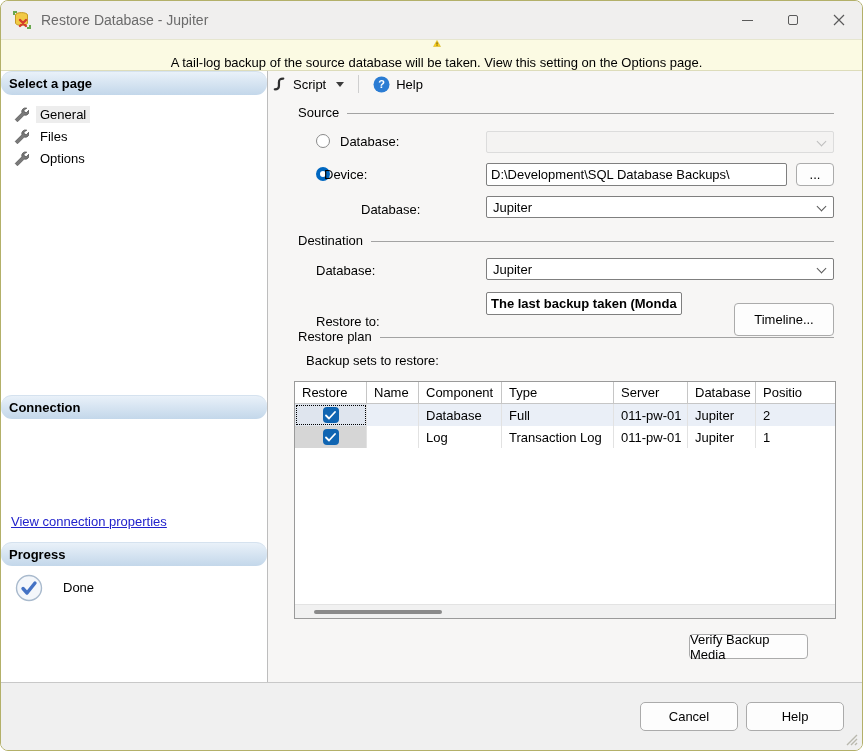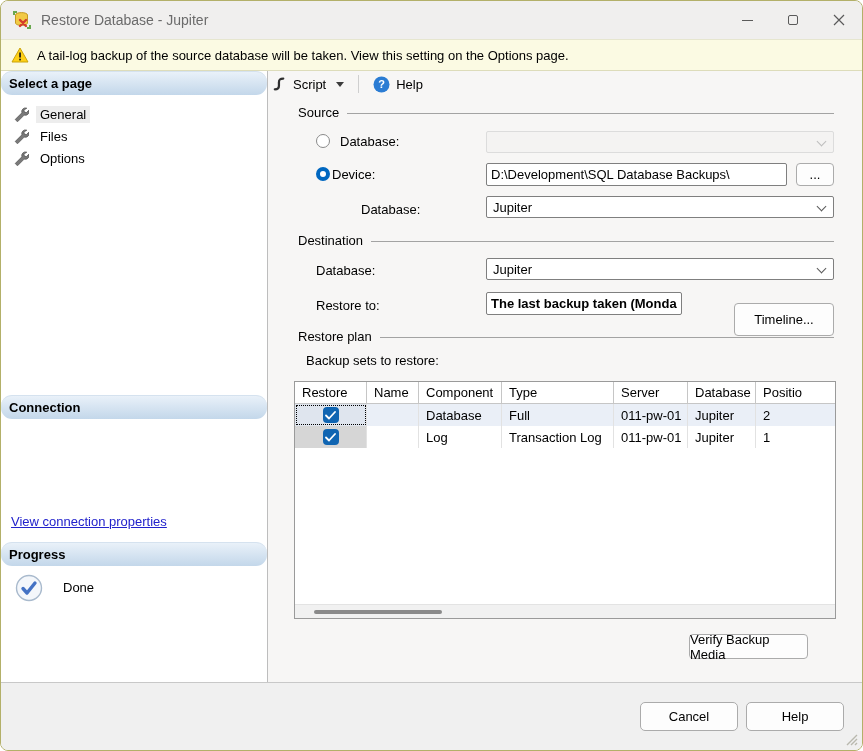--- a/index.html
+++ b/index.html
@@ -15,21 +15,21 @@
   .title-icon { width:22px; height:22px; margin-right:8px; flex:0 0 auto; }
   .title-text { color:#6b6b6b; font-size:14px; }
   .win-controls { position:absolute; right:0; top:0; height:38px; display:flex; }
   .win-btn { width:46px; height:38px; display:flex; align-items:center; justify-content:center; cursor:default; }
   .ic-min { width:11px; height:1px; background:#5a5a5a; display:block; }
   .ic-max { width:10px; height:10px; border:1px solid #5a5a5a; border-radius:2px; display:block; }
 
   
   .warning { position:absolute; top:38px; left:0; right:0; height:32px; background:#fbfae3;
              border-top:1px solid #e6e6cf; border-bottom:1px solid #dddcba;
-             display:flex; align-items:center; padding-left:10px; gap:8px; }
+             display:flex; align-items:center; padding-left:10px; gap:8px;flex-direction:column; }
 
   
   .bodyarea { position:absolute; top:70px; left:0; right:0; height:613px; display:flex; }
   .sidebar { width:267px; flex:0 0 auto; display:flex; flex-direction:column; background:#fff;
              border-right:1px solid #bdbdbd; }
   .panel-header { height:24px; background:linear-gradient(180deg,#e9f1f9 0%,#c3d7ea 100%);
                   font-weight:bold; display:flex; align-items:center; padding-left:8px;
                   border-top:1px solid #d5e2ef; flex:0 0 auto;border-radius:11px; }
   .pages { height:300px; padding-top:8px; }
   .page-item { display:flex; align-items:center; gap:7px; padding:3px 0 3px 12px; height:22px; }
@@ -213,21 +213,21 @@
       </div>
 
       <div class="radio" style="left:48px; top:63px;"></div>
       <span class="fieldlabel" style="left:72px; top:63px;">Database:</span>
       <div class="combo disabled" style="left:218px; top:60px; width:348px;">
         <span></span>
         <span class="chev"></span>
       </div>
 
       <div class="radio checked" style="left:48px; top:96px;"></div>
-      <span class="fieldlabel" style="left:64px; top:96px;">Device:</span>
+      <span class="fieldlabel" style="left:56px; top:96px;">Device:</span>
       <div class="textbox" style="left:218px; top:92px; width:301px;">
         <span>D:\Development\SQL Database Backups\</span>
       </div>
       <div class="btn" style="left:528px; top:92px; width:38px; height:23px;">
         <span>...</span>
       </div>
 
       <span class="fieldlabel" style="left:93px; top:131px;">Database:</span>
       <div class="combo" style="left:218px; top:125px; width:348px;">
         <span>Jupiter</span>
@@ -238,21 +238,21 @@
         <span>Destination</span>
         <div class="group-line"></div>
       </div>
 
       <span class="fieldlabel" style="left:48px; top:192px;">Database:</span>
       <div class="combo" style="left:218px; top:187px; width:348px;">
         <span>Jupiter</span>
         <span class="chev"></span>
       </div>
 
-      <span class="fieldlabel" style="left:48px; top:227px;">Restore to:</span>
+      <span class="fieldlabel" style="left:48px; top:243px;">Restore to:</span>
       <div class="textbox" style="left:218px; top:221px; width:196px;font-weight:bold;">
         <span>The last backup taken (Monda</span>
       </div>
       <div class="btn" style="left:466px; top:232px; width:100px; height:33px;">
         <span>Timeline...</span>
       </div>
 
       <div class="group-head" style="top:258px;">
         <span>Restore plan</span>
         <div class="group-line"></div>

